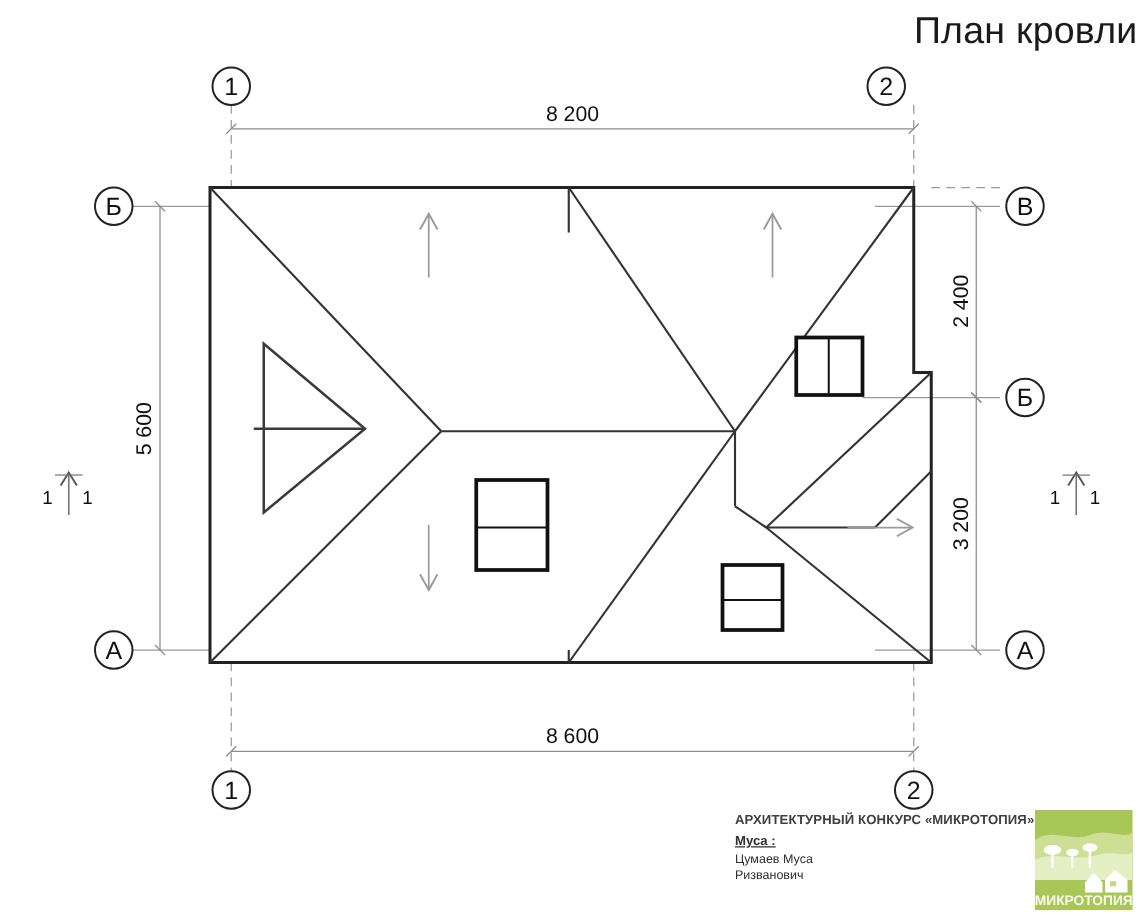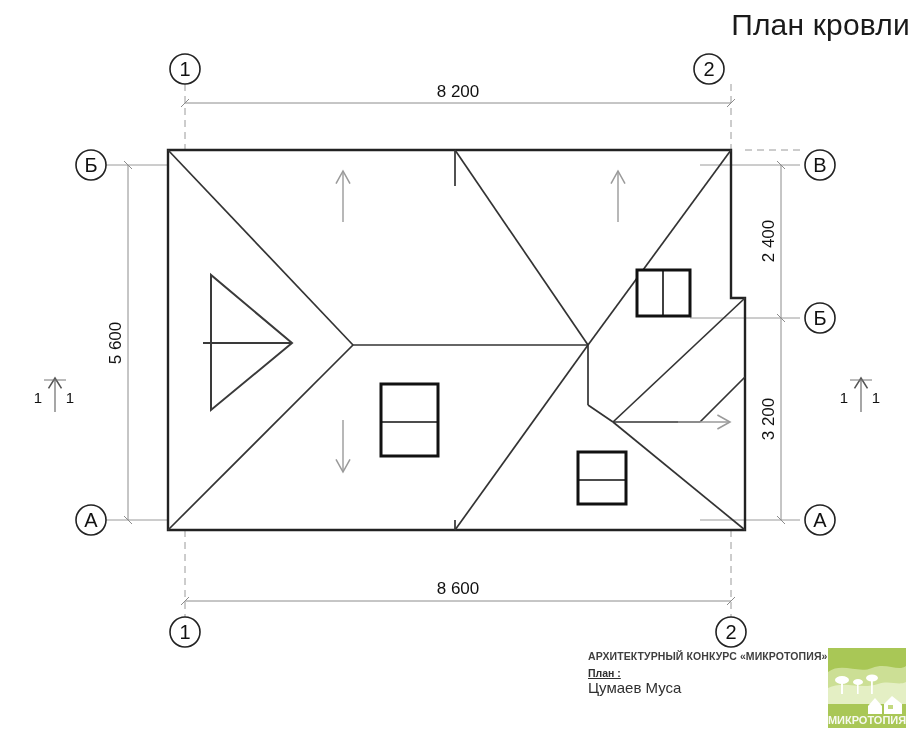--- a/index.html
+++ b/index.html
@@ -68,21 +68,21 @@
   }
   #author-label {
     margin-top: 5px;
     font-size: 10.5px;
     font-weight: bold;
     color: #2f2f2f;
     text-decoration: underline;
     display: inline-block;
   }
   .author-name {
-    font-size: 15px;
+    font-size: 10px;
     color: #2f2f2f;
     line-height: 13px;
   }
   #logo-box {
     position: absolute;
     left: 240px;
     top: -2px;
     width: 78px;
     height: 80px;
     background: #a9c756;
@@ -267,22 +267,23 @@
       <line x1="861" y1="412" x2="861" y2="378" stroke="#777777" stroke-width="1.3" marker-end="url(#secthead)"></line>
       <line x1="850" y1="380" x2="872" y2="380" stroke="#777777" stroke-width="1"></line>
       <text class="sect-text" x="844" y="403" text-anchor="middle">1</text>
       <text class="sect-text" x="876" y="403" text-anchor="middle">1</text>
     </g>
   </svg>
 
   <div id="footer-block">
     <div id="footer-text">
       <div id="competition-line">АРХИТЕКТУРНЫЙ КОНКУРС «МИКРОТОПИЯ» 2016</div>
-      <div><span id="author-label">План :</span></div>
+      <div><span id="author-label">Муса :</span></div>
       <div class="author-name">Цумаев Муса</div>
+      <div class="author-name">Ризванович</div>
     </div>
 
     <div id="logo-box">
       <svg width="78" height="80" viewBox="0 0 78 80" xmlns="http://www.w3.org/2000/svg">
         <rect x="0" y="0" width="78" height="80" fill="#a9c756"></rect>
 
         <path d="M0,24 C14,14 30,26 44,20 C58,14 70,24 78,18 L78,46 L0,46 Z" fill="#ccdf95"></path>
         <path d="M0,40 C16,32 32,42 50,36 C62,32 70,38 78,34 L78,56 L0,56 Z" fill="#e4efc4"></path>
 
         <g fill="#ffffff">

